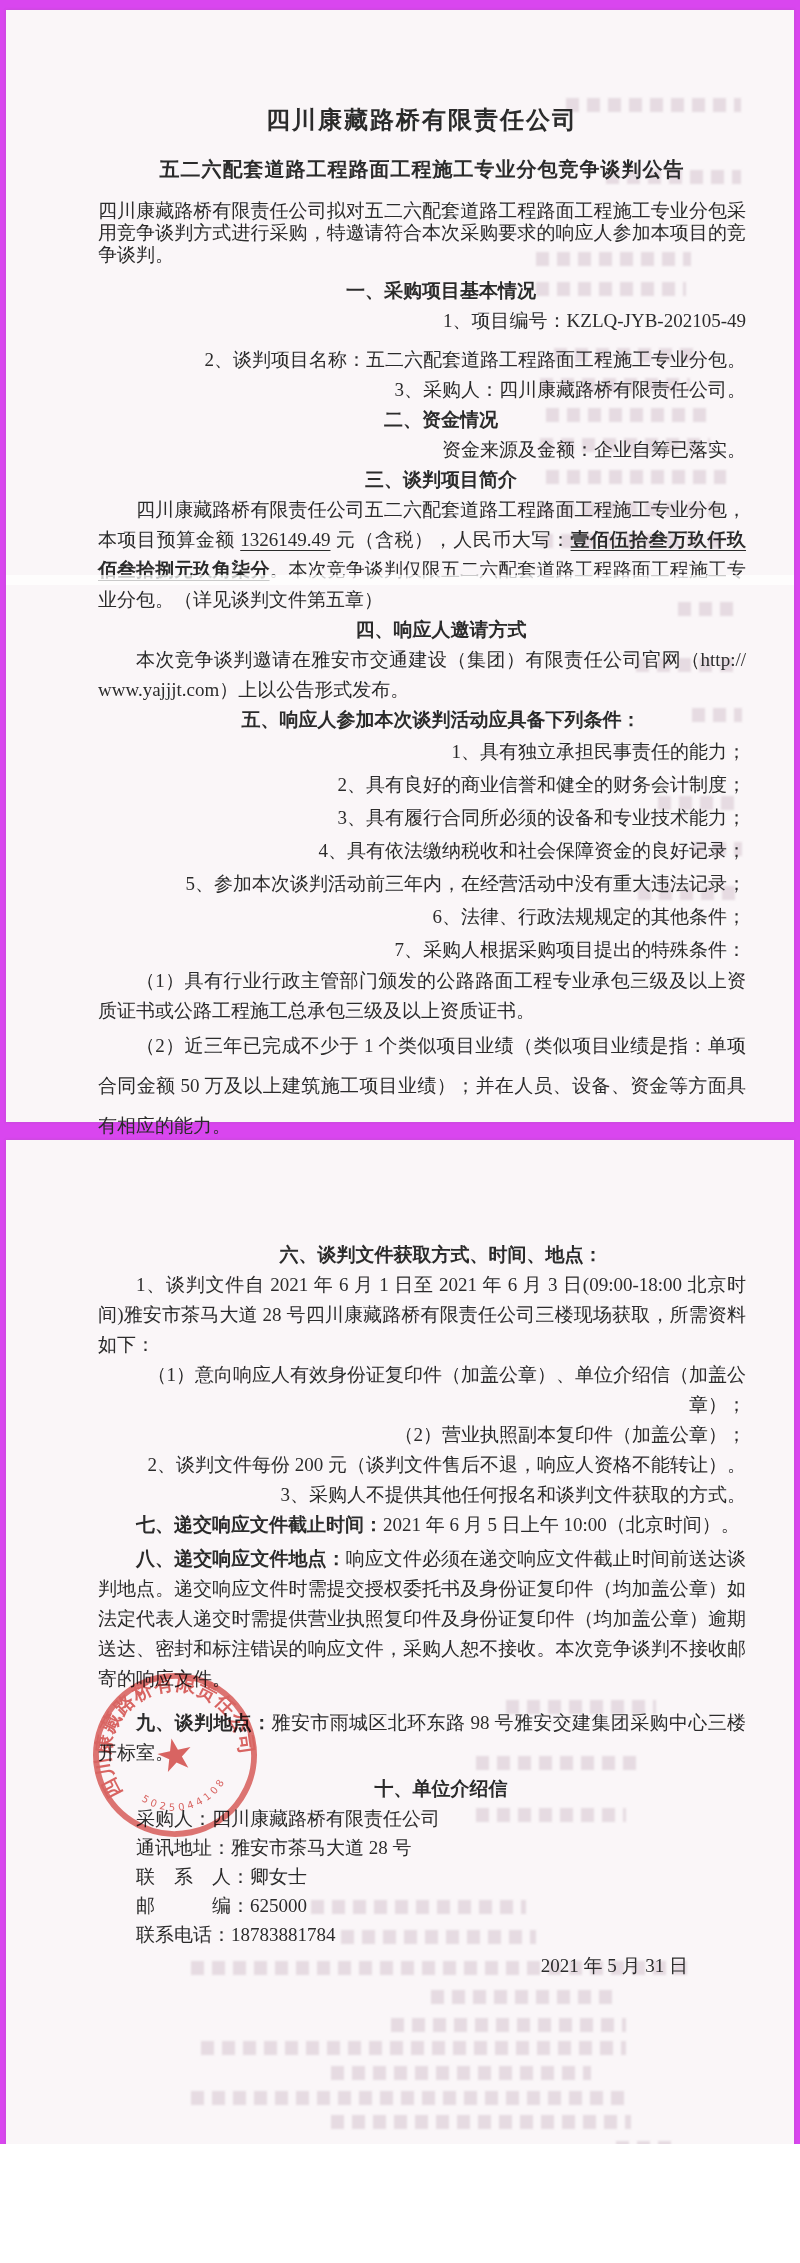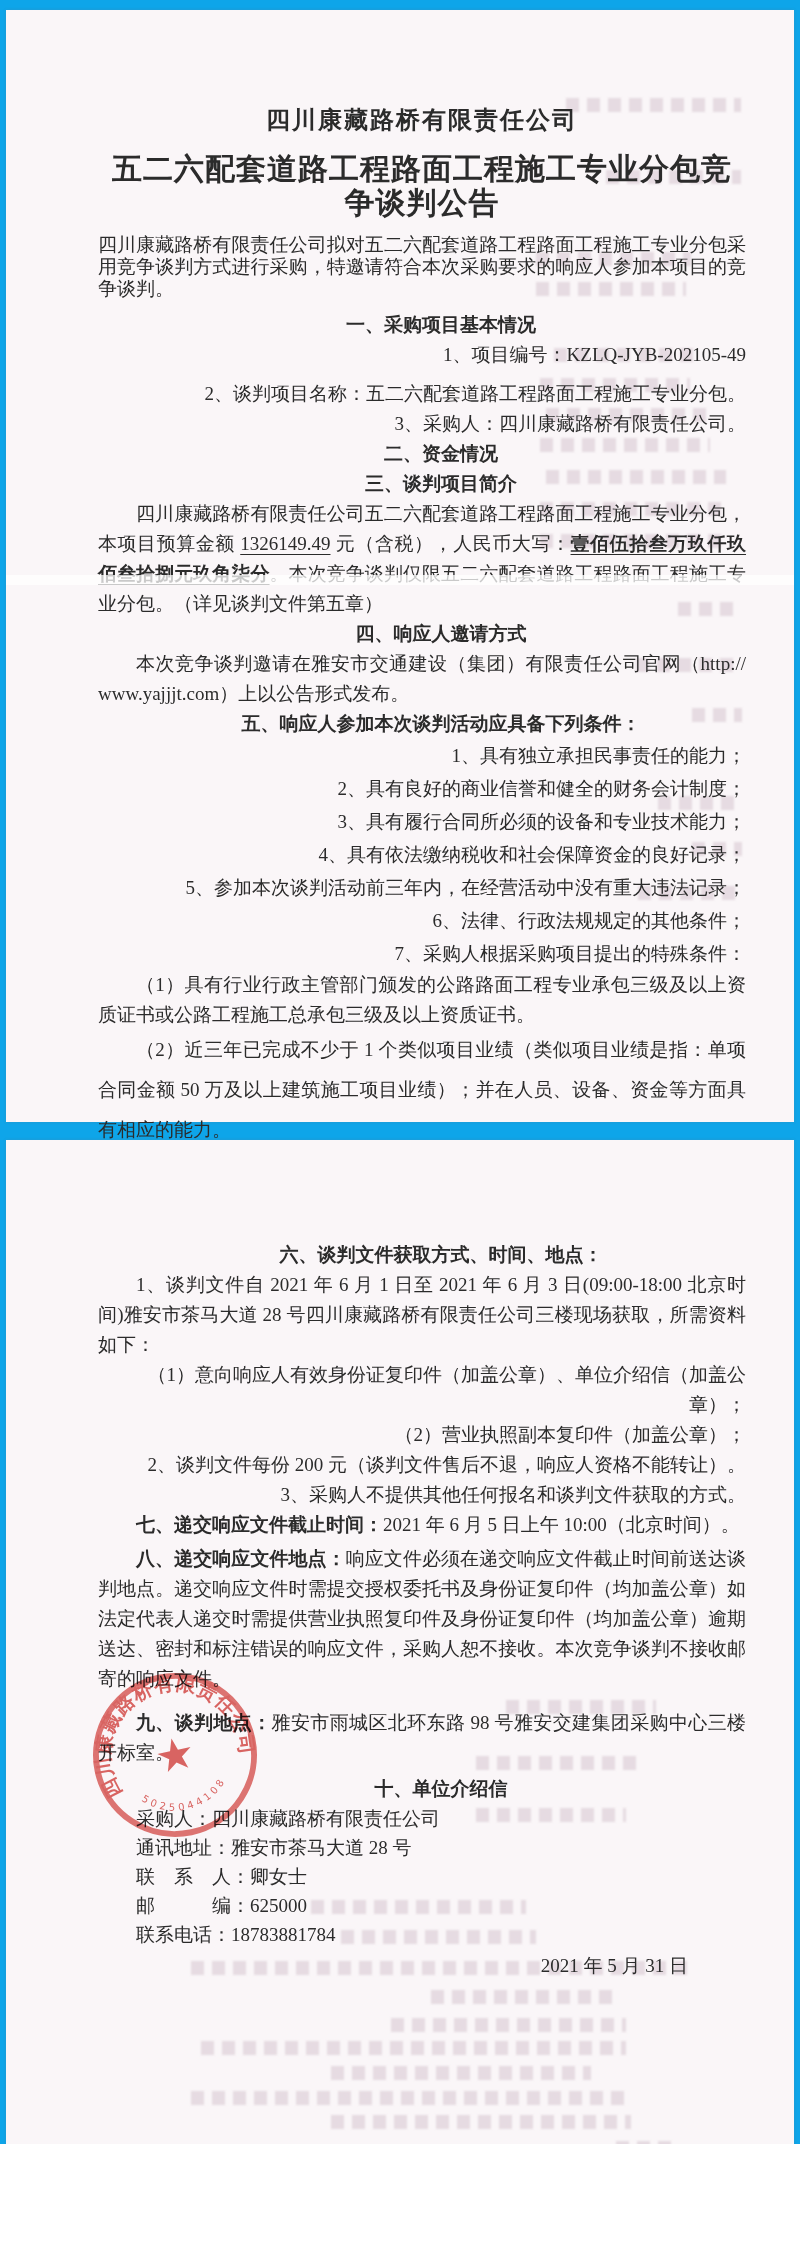--- a/index.html
+++ b/index.html
@@ -1,28 +1,28 @@
 <!DOCTYPE html>
 <html><head>
 <meta charset="utf-8">
 <style>
   html,body{margin:0;padding:0;background:#ffffff;}
-  .canvas{position:relative;width:800px;height:2144px;background:#0ea5e9;overflow:hidden;
+  .canvas{position:relative;width:800px;height:2144px;background:#d946ef;overflow:hidden;
           font-family:"Liberation Serif","DejaVu Serif",serif;color:#2b2b2b;}
   .page{position:absolute;left:6px;width:788px;background:#faf6f8;
         box-shadow:0 0 3px rgba(120,110,115,.25);}
   #page1{top:10px;height:1112px;}
   #page2{top:1140px;height:1123px;}
   .content{position:relative;padding:0 48px 0 92px;font-size:19px;line-height:30px;
            text-align:justify;word-break:break-all;z-index:2;}
   p{margin:0;}
   .title1{font-family:"Liberation Sans","DejaVu Sans",sans-serif;font-weight:700;
           font-size:24px;text-align:center;margin:94px 0 16px 0;letter-spacing:2px;line-height:32px;}
   .title2{font-family:"Liberation Sans","DejaVu Sans",sans-serif;font-weight:700;
-          font-size:30px;text-align:center;margin:0 0 14px 0;letter-spacing:1px;line-height:34px;}
+          font-size:20px;text-align:center;margin:0 0 14px 0;letter-spacing:1px;line-height:34px;}
   .intro{line-height:22px;margin-bottom:10px;}
   .h{font-family:"Liberation Sans","DejaVu Sans",sans-serif;font-weight:700;text-indent:2em;text-align:center;}
   .h-run{font-family:"Liberation Sans","DejaVu Sans",sans-serif;font-weight:700;}
   .item{text-indent:2em;text-align:right;}
   .para{text-indent:2em;}
   .li5{line-height:33px;}
   .sp-after{margin-bottom:9px;}
   .u{text-decoration:underline;text-underline-offset:4px;font-weight:700;}
   .u-num{text-decoration:underline;text-underline-offset:4px;}
   .date-line{text-align:right;padding-right:58px;margin-top:2px;}
@@ -65,20 +65,21 @@
       <p class="title1">四川康藏路桥有限责任公司</p>
       <p class="title2">五二六配套道路工程路面工程施工专业分包竞争谈判公告</p>
       <p class="intro">四川康藏路桥有限责任公司拟对五二六配套道路工程路面工程施工专业分包采用竞争谈判方式进行采购，特邀请符合本次采购要求的响应人参加本项目的竞争谈判。</p>
 
       <p class="h">一、采购项目基本情况</p>
       <p class="item sp-after">1、项目编号：KZLQ-JYB-202105-49</p>
       <p class="item">2、谈判项目名称：五二六配套道路工程路面工程施工专业分包。</p>
       <p class="item">3、采购人：四川康藏路桥有限责任公司。</p>
 
       <p class="h">二、资金情况</p>
+      <p class="item">资金来源及金额：企业自筹已落实。</p>
 
       <p class="h">三、谈判项目简介</p>
       <p class="para"><span>四川康藏路桥有限责任公司五二六配套道路工程路面工程施工专业分包，本项目预算金额 </span><span class="u-num">1326149.49</span><span> 元（含税），人民币大写：</span><span class="u">壹佰伍拾叁万玖仟玖佰叁拾捌元玖角柒分</span><span>。本次竞争谈判仅限五二六配套道路工程路面工程施工专业分包。（详见谈判文件第五章）</span></p>
 
       <p class="h">四、响应人邀请方式</p>
       <p class="para">本次竞争谈判邀请在雅安市交通建设（集团）有限责任公司官网（http://www.yajjjt.com）上以公告形式发布。</p>
 
       <p class="h">五、响应人参加本次谈判活动应具备下列条件：</p>
       <p class="item li5">1、具有独立承担民事责任的能力；</p>
       <p class="item li5">2、具有良好的商业信誉和健全的财务会计制度；</p>

